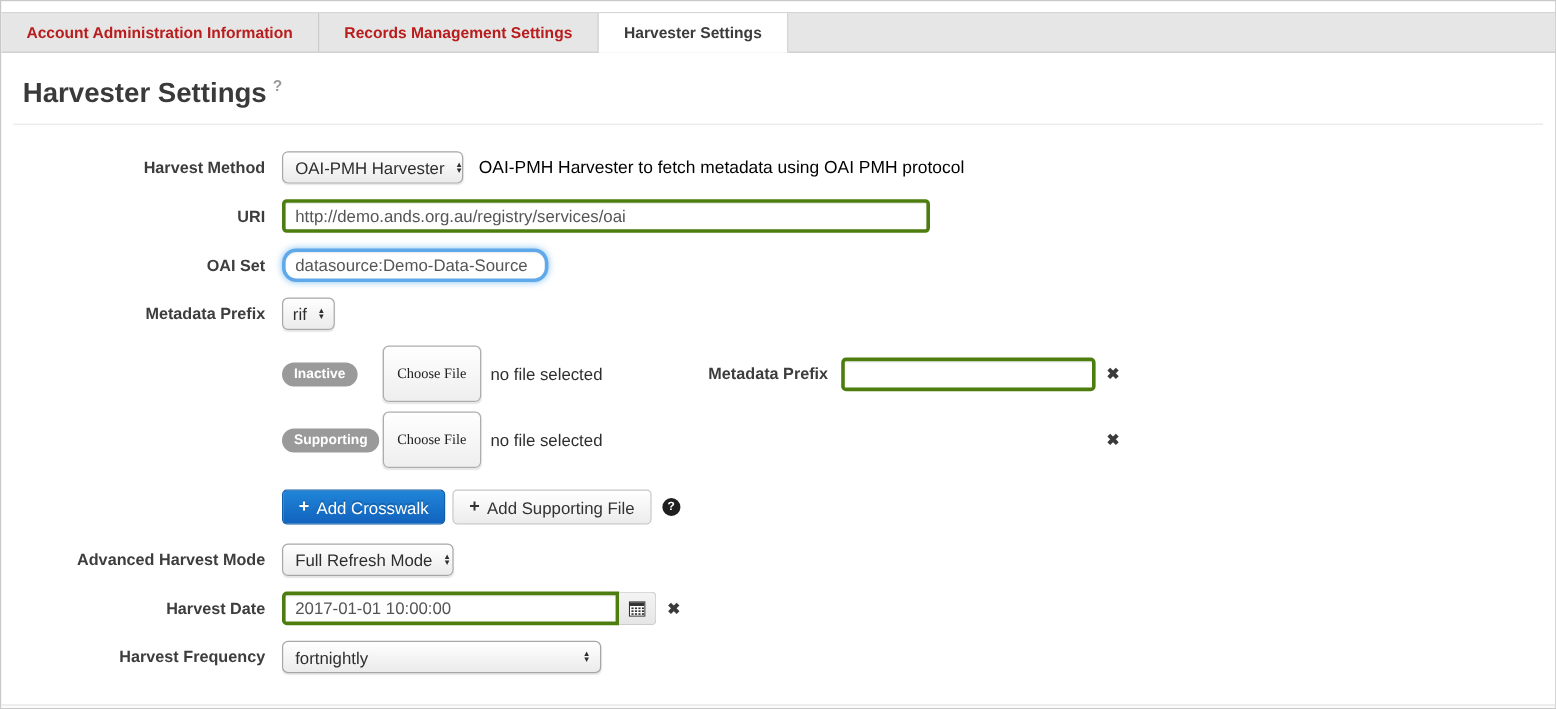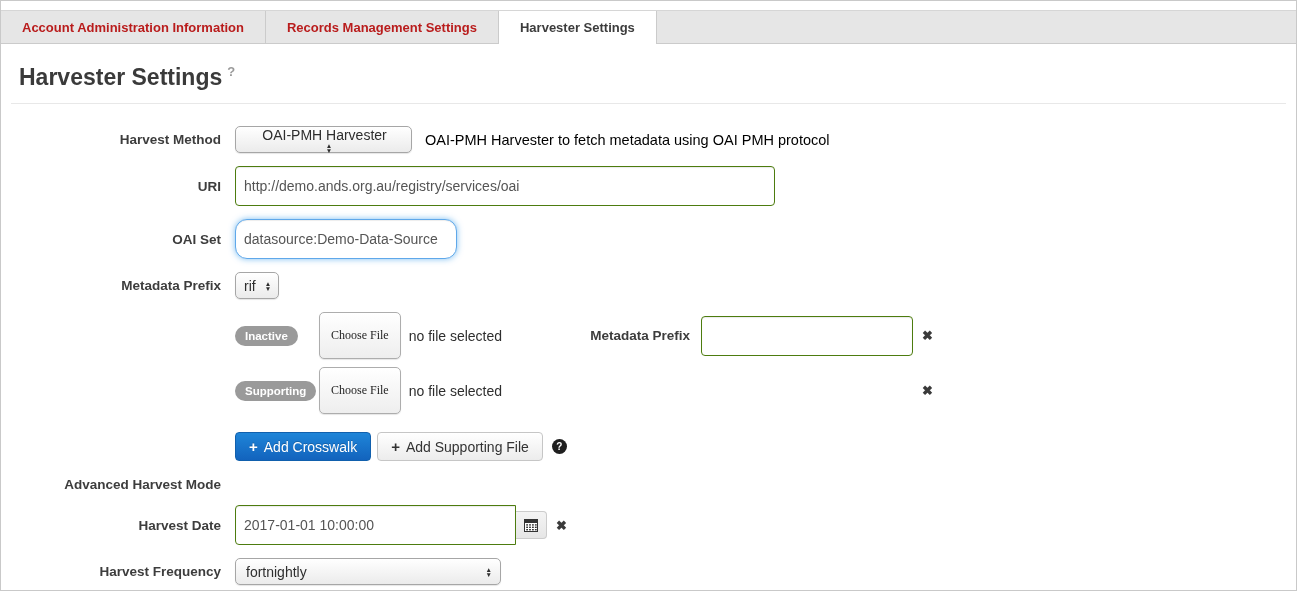--- a/index.html
+++ b/index.html
@@ -47,25 +47,25 @@
 
   .frow { display: flex; align-items: center; margin-bottom: 13px; }
   .flabel {
     width: 204px; flex-shrink: 0;
     text-align: right;
     font-weight: bold; font-size: 13.5px; color: #3d3d3d;
   }
   .fctrl { margin-left: 14px; display: flex; align-items: center; }
 
   .txt {
-    height: 40px;
+    height: 28px;
     padding: 4px 8px;
     font-size: 14px; color: #555;
     font-family: "Liberation Sans", sans-serif;
-    border: 1px solid #4d7c0f; border-radius: 4px;
+    border: 3px solid #4d7c0f; border-radius: 4px;
     box-shadow: inset 0 1px 1px rgba(0,0,0,0.08);
     background: #fff;
     outline: none;
   }
   .txt.focused {
     border-color: #5fa8ea;
     box-shadow: inset 0 1px 1px rgba(0,0,0,0.075), 0 0 6px rgba(82,168,236,0.75);
     border-radius: 12px;
   }
   .w-uri { width: 540px; }
@@ -84,21 +84,21 @@
     cursor: pointer;
     white-space: nowrap;
   }
   .arrows {
     display: inline-flex; flex-direction: column;
     margin-left: 9px;
     font-size: 6.5px; line-height: 5px; color: #2e2e2e;
     letter-spacing: 0;
   }
   .select.wide { justify-content: space-between; }
-  .w-method { width: 177px; flex-direction: column; }
+  .w-method { width: 151px; }
   .w-rif { width: 44px; padding-left: 8px; }
   .w-advmode { width: 143px; }
   .w-freq { width: 266px; }
 
   
   .cw-block { width: 698px; }
   .cw-row { display: flex; align-items: center; margin-bottom: 8px; }
   .badge-slot { width: 84px; flex-shrink: 0; }
   .badge {
     display: inline-block;
@@ -286,20 +286,29 @@
             </button>
             <span class="qicon">?</span>
           </div>
 
         </div>
       </div>
     </div>
 
     <div class="frow">
       <div class="flabel">Advanced Harvest Mode</div>
+      <div class="fctrl">
+        <div class="select w-advmode wide">
+          <span>Full Refresh Mode</span>
+          <span class="arrows">
+            <span>▲</span>
+              <span>▼</span>
+          </span>
+        </div>
+      </div>
     </div>
 
     <div class="frow">
       <div class="flabel">Harvest Date</div>
       <div class="fctrl">
         <span class="date-group">
           <input class="txt w-date" type="text" value="2017-01-01 10:00:00" style="">
           <span class="addon">
             <svg width="14" height="13" viewBox="0 0 14 13">
               <rect x="0.5" y="0.5" width="13" height="12" fill="#fff" stroke="#333"></rect>

